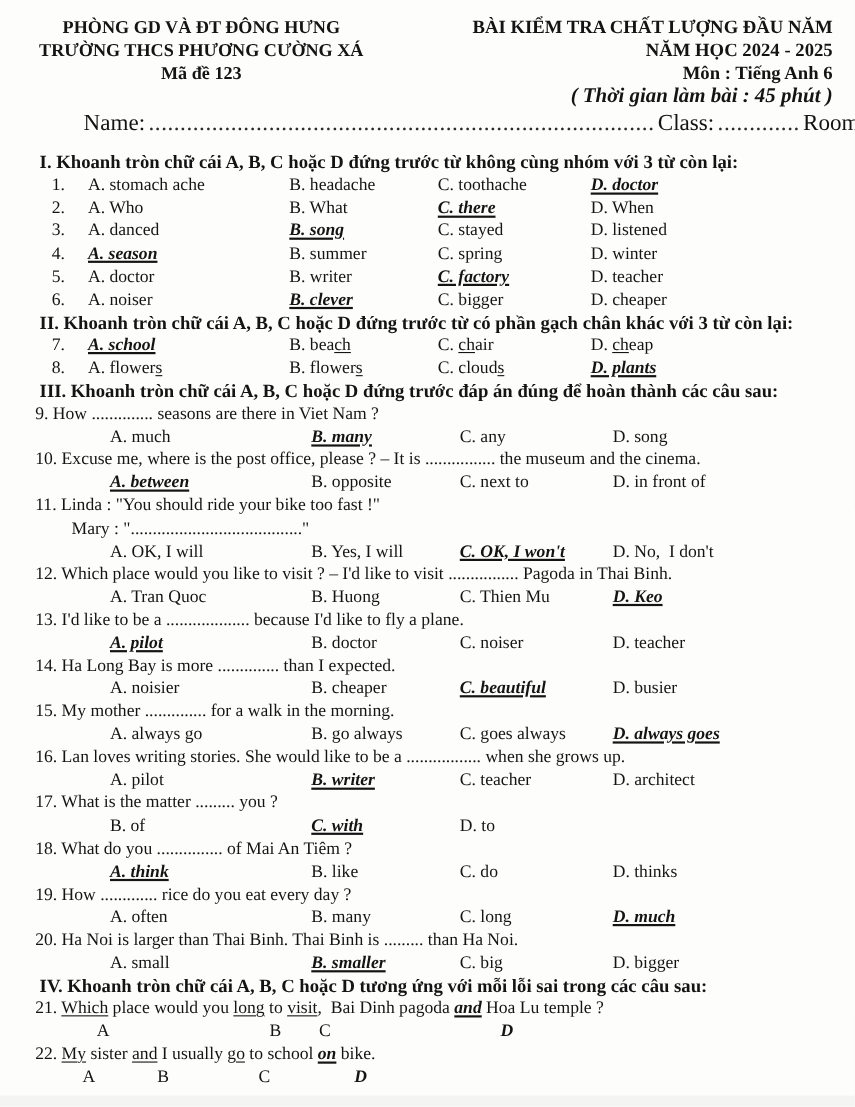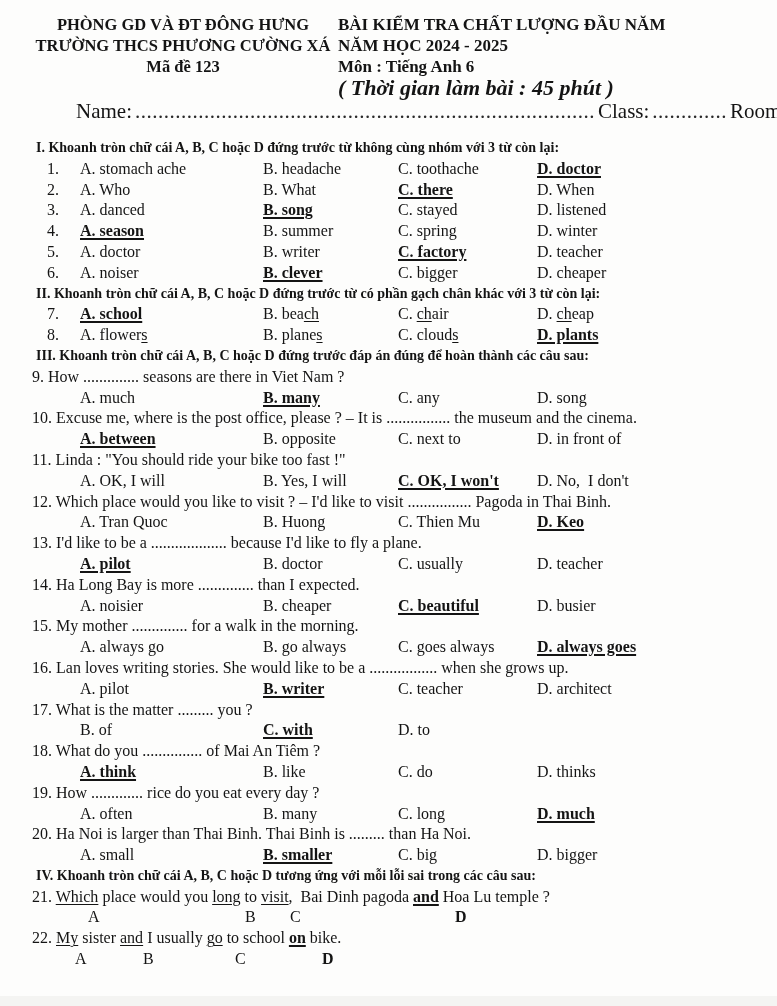--- a/index.html
+++ b/index.html
@@ -16,56 +16,56 @@
     width: 777px; height: 996px;
     background: #fdfdfc;
   }
   
   .header { display: flex; padding: 14px 20px 0 28px; }
   .h-left {
     width: 310px; text-align: center;
     font-weight: bold; font-size: 16.5px; line-height: 21px;
   }
   .h-right {
-    flex: 1; text-align: left;
+    flex: 1; text-align: right;
     font-weight: bold; font-size: 17px; line-height: 21px;
   }
-  .h-right .line-italic { font-style: italic; font-size: 22px; }
+  .h-right .line-italic { font-style: italic; font-size: 19px; }
   
   .info-line {
     padding: 0 18px 0 36px; margin-top: 3px;
     font-size: 21px; line-height: 21px;
     white-space: nowrap; overflow: hidden; margin-left: 40px;
   }
   .info-line .lbl { margin-right: 3px; }
   .info-line .dots { letter-spacing: 0.5px; margin-right: 3px; color: #2a2a2a; }
   
   .sections { margin-top: 16px; font-size: 16px; }
   .section-title {
-    font-weight: bold; font-size: 14px;
+    font-weight: bold; font-size: 17px;
     padding-left: 36px; line-height: 20.8px;
     white-space: nowrap;
   }
   .q-row {
     display: grid;
     grid-template-columns: 33px 183px 135px 139px auto;
     padding-left: 47px;
     line-height: 20.8px; white-space: nowrap;
   }
   .opt-row {
     display: grid;
     grid-template-columns: 183px 135px 139px auto;
-    padding-left: 80px;
+    padding-left: 100px;
     line-height: 20.8px; white-space: nowrap;
   }
   .stem { padding-left: 32px; line-height: 20.8px; white-space: nowrap; }
   .stem.cont { padding-left: 65px; }
   .letters { position: relative; height: 20.8px; line-height: 20.8px; }
   .letters span { position: absolute; top: 0; }
-  .b { font-weight: bold; }
+  .b { font-weight: bold; font-style: italic; }
   .u { text-decoration: underline; text-underline-offset: 2px; text-decoration-thickness: 1.3px; }
   .b.u { text-decoration-thickness: 1.6px; }
 </style>
 </head>
 <body>
 
 <div class="page">
 
   <div class="header">
     <div class="h-left">
@@ -139,21 +139,21 @@
           <div class="q-row">
             <span>7.</span>
             <span class="opt"><span class="b u">A. school</span></span>
             <span class="opt"><span>B. bea</span><span class="u">ch</span></span>
             <span class="opt"><span>C. </span><span class="u">ch</span><span>air</span></span>
             <span class="opt"><span>D. </span><span class="u">ch</span><span>eap</span></span>
           </div>
           <div class="q-row">
             <span>8.</span>
             <span class="opt"><span>A. flower</span><span class="u">s</span></span>
-            <span class="opt"><span>B. plane</span><span class="u">s</span></span>
+            <span class="opt"><span>B. flower</span><span class="u">s</span></span>
             <span class="opt"><span>C. cloud</span><span class="u">s</span></span>
             <span class="opt"><span class="b u">D. plants</span></span>
           </div>
         </div>
     </section>
     <section>
       <div class="section-title">III. Khoanh tròn chữ cái A, B, C hoặc D đứng trước đáp án đúng để hoàn thành các câu sau:</div>
       <div class="questions">
           <div class="stem"><span>9. How .............. seasons are there in Viet Nam ?</span></div>
           <div class="opt-row">
@@ -163,38 +163,39 @@
             <span class="opt"><span>D. song</span></span>
           </div>
           <div class="stem"><span>10. Excuse me, where is the post office, please ? – It is ................ the museum and the cinema.</span></div>
           <div class="opt-row">
             <span class="opt"><span class="b u">A. between</span></span>
             <span class="opt"><span>B. opposite</span></span>
             <span class="opt"><span>C. next to</span></span>
             <span class="opt"><span>D. in front of</span></span>
           </div>
           <div class="stem"><span>11. Linda : "You should ride your bike too fast !"</span></div>
+          <div class="stem cont"><span>Mary : "......................................."</span></div>
           <div class="opt-row">
             <span class="opt"><span>A. OK, I will</span></span>
             <span class="opt"><span>B. Yes, I will</span></span>
             <span class="opt"><span class="b u">C. OK, I won't</span></span>
             <span class="opt"><span>D. No,&nbsp; I don't</span></span>
           </div>
           <div class="stem"><span>12. Which place would you like to visit ? – I'd like to visit ................ Pagoda in Thai Binh.</span></div>
           <div class="opt-row">
             <span class="opt"><span>A. Tran Quoc</span></span>
             <span class="opt"><span>B. Huong</span></span>
             <span class="opt"><span>C. Thien Mu</span></span>
             <span class="opt"><span class="b u">D. Keo</span></span>
           </div>
           <div class="stem"><span>13. I'd like to be a ................... because I'd like to fly a plane.</span></div>
           <div class="opt-row">
             <span class="opt"><span class="b u">A. pilot</span></span>
             <span class="opt"><span>B. doctor</span></span>
-            <span class="opt"><span>C. usually</span></span>
+            <span class="opt"><span>C. noiser</span></span>
             <span class="opt"><span>D. teacher</span></span>
           </div>
           <div class="stem"><span>14. Ha Long Bay is more .............. than I expected.</span></div>
           <div class="opt-row">
             <span class="opt"><span>A. noisier</span></span>
             <span class="opt"><span>B. cheaper</span></span>
             <span class="opt"><span class="b u">C. beautiful</span></span>
             <span class="opt"><span>D. busier</span></span>
           </div>
           <div class="stem"><span>15. My mother .............. for a walk in the morning.</span></div>

